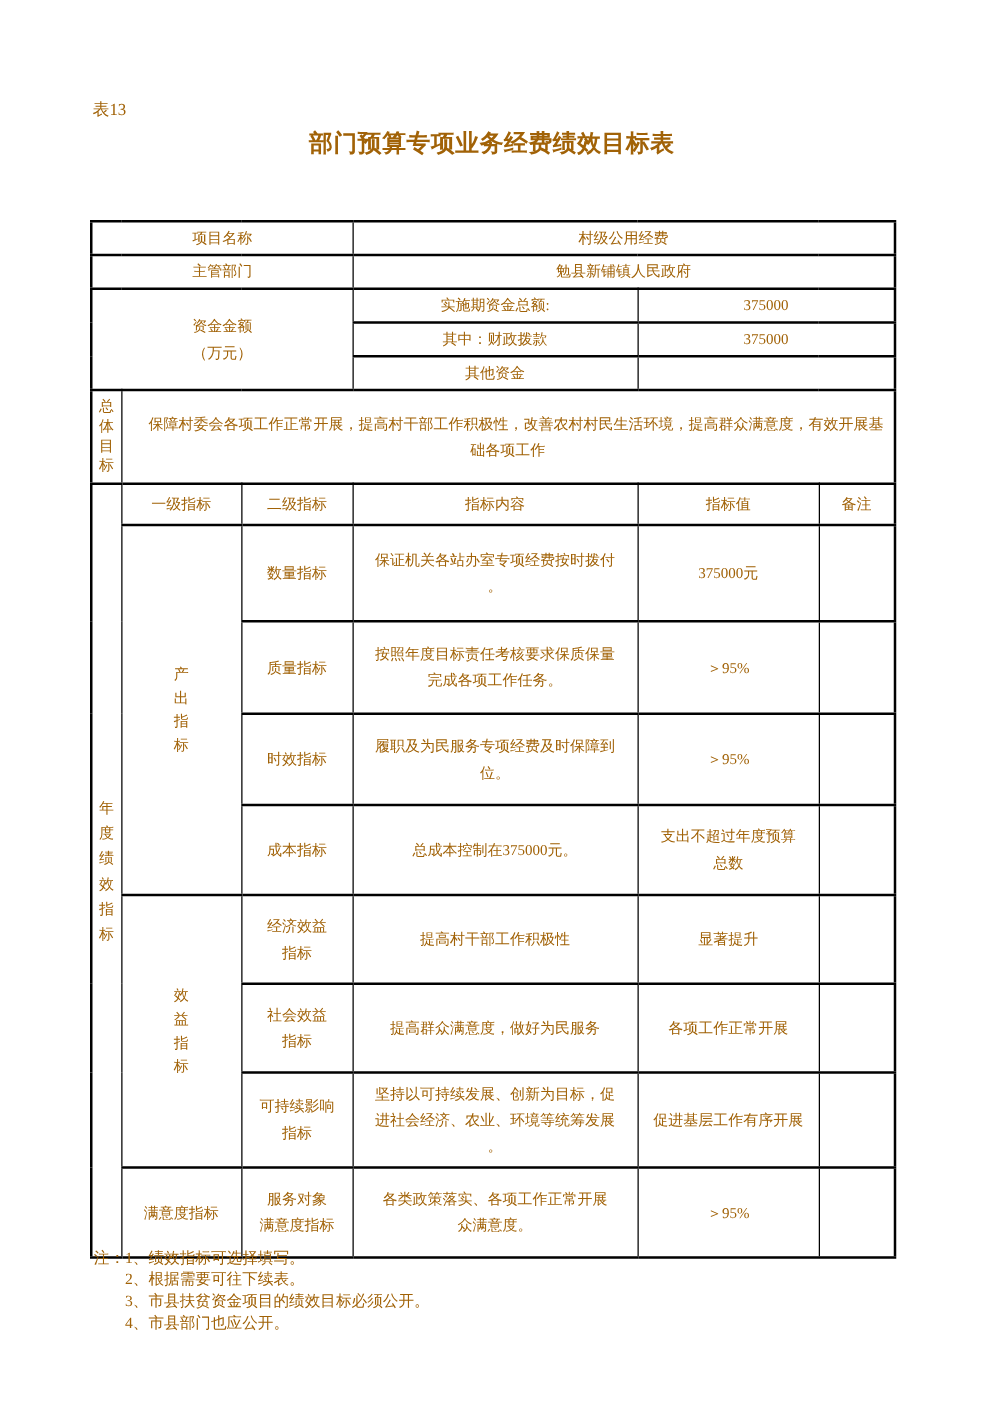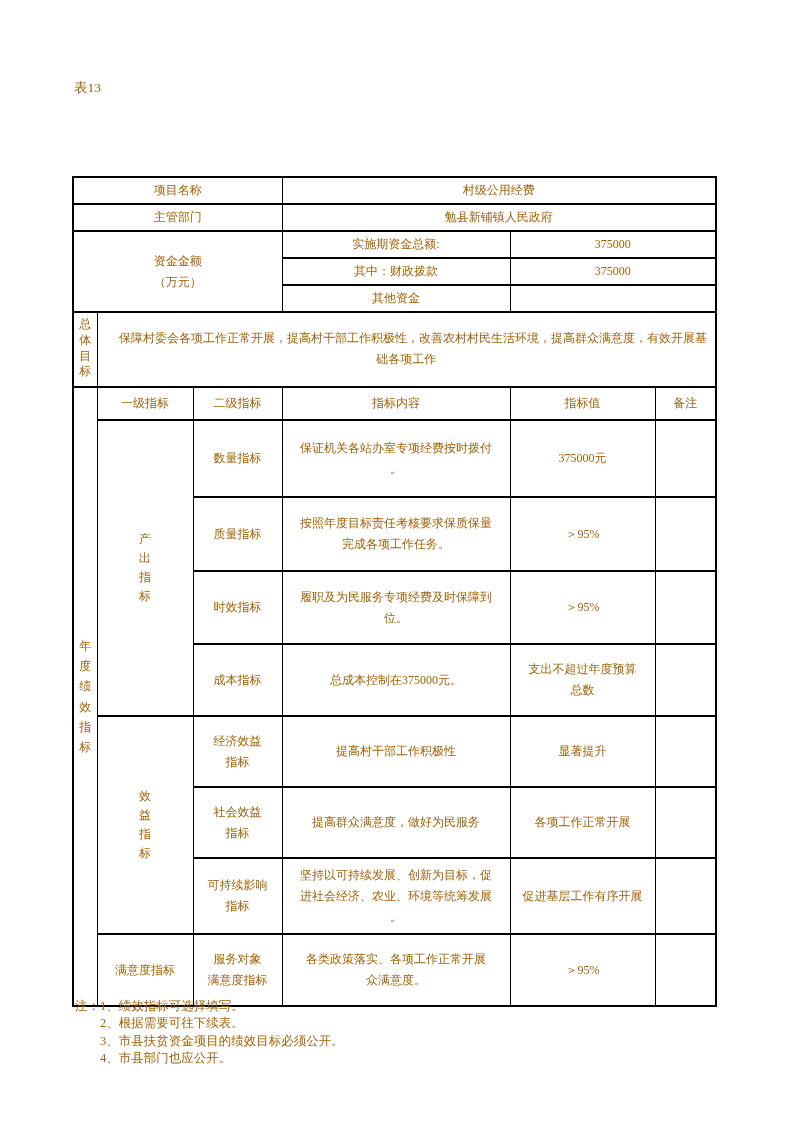--- a/index.html
+++ b/index.html
@@ -26,36 +26,37 @@
   }
   td.left{text-align:left;padding-left:4px;}
   td.goal{
     text-align:left;vertical-align:top;text-indent:1.1em;
     line-height:1.85;padding:4px 8px 4px 4px;font-size:13.5px;
   }
   .vtext{width:1.1em;margin:0 auto;word-break:break-all;white-space:normal;text-align:center;}
   .v-goal{line-height:1.32;}
   .v-annual{line-height:1.68;}
   .v-group{line-height:1.58;}
-  tr.h26{height:26px;} tr.h25{height:25px;} tr.h75{height:75px;font-family:Liberation Mono, monospace;} tr.h33{height:33px;}
+  tr.h26{height:26px;} tr.h25{height:25px;} tr.h75{height:75px;} tr.h33{height:33px;}
   tr.h77{height:77px;} tr.h74{height:74px;} tr.h73{height:73px;} tr.h72{height:72px;}
   tr.h71{height:71px;} tr.h76{height:76px;}
   .notes{
     position:absolute;left:75px;top:998px;font-size:12.5px;line-height:1.38;
     display:flex;align-items:flex-start;
   }
   .notes .prefix{flex:0 0 auto;}
   .notes .items{flex:0 0 auto;}
 </style>
 </head>
 <body>
 
 <div class="sheet">
 
   <div class="tbl-label">表13</div>
+  <h1 class="title">部门预算专项业务经费绩效目标表</h1>
 
   <table class="main">
     <colgroup>
       <col style="width:24px">
         <col style="width:96px">
         <col style="width:89px">
       <col style="width:228px">
         <col style="width:145px">
         <col style="width:61px">
     </colgroup>

